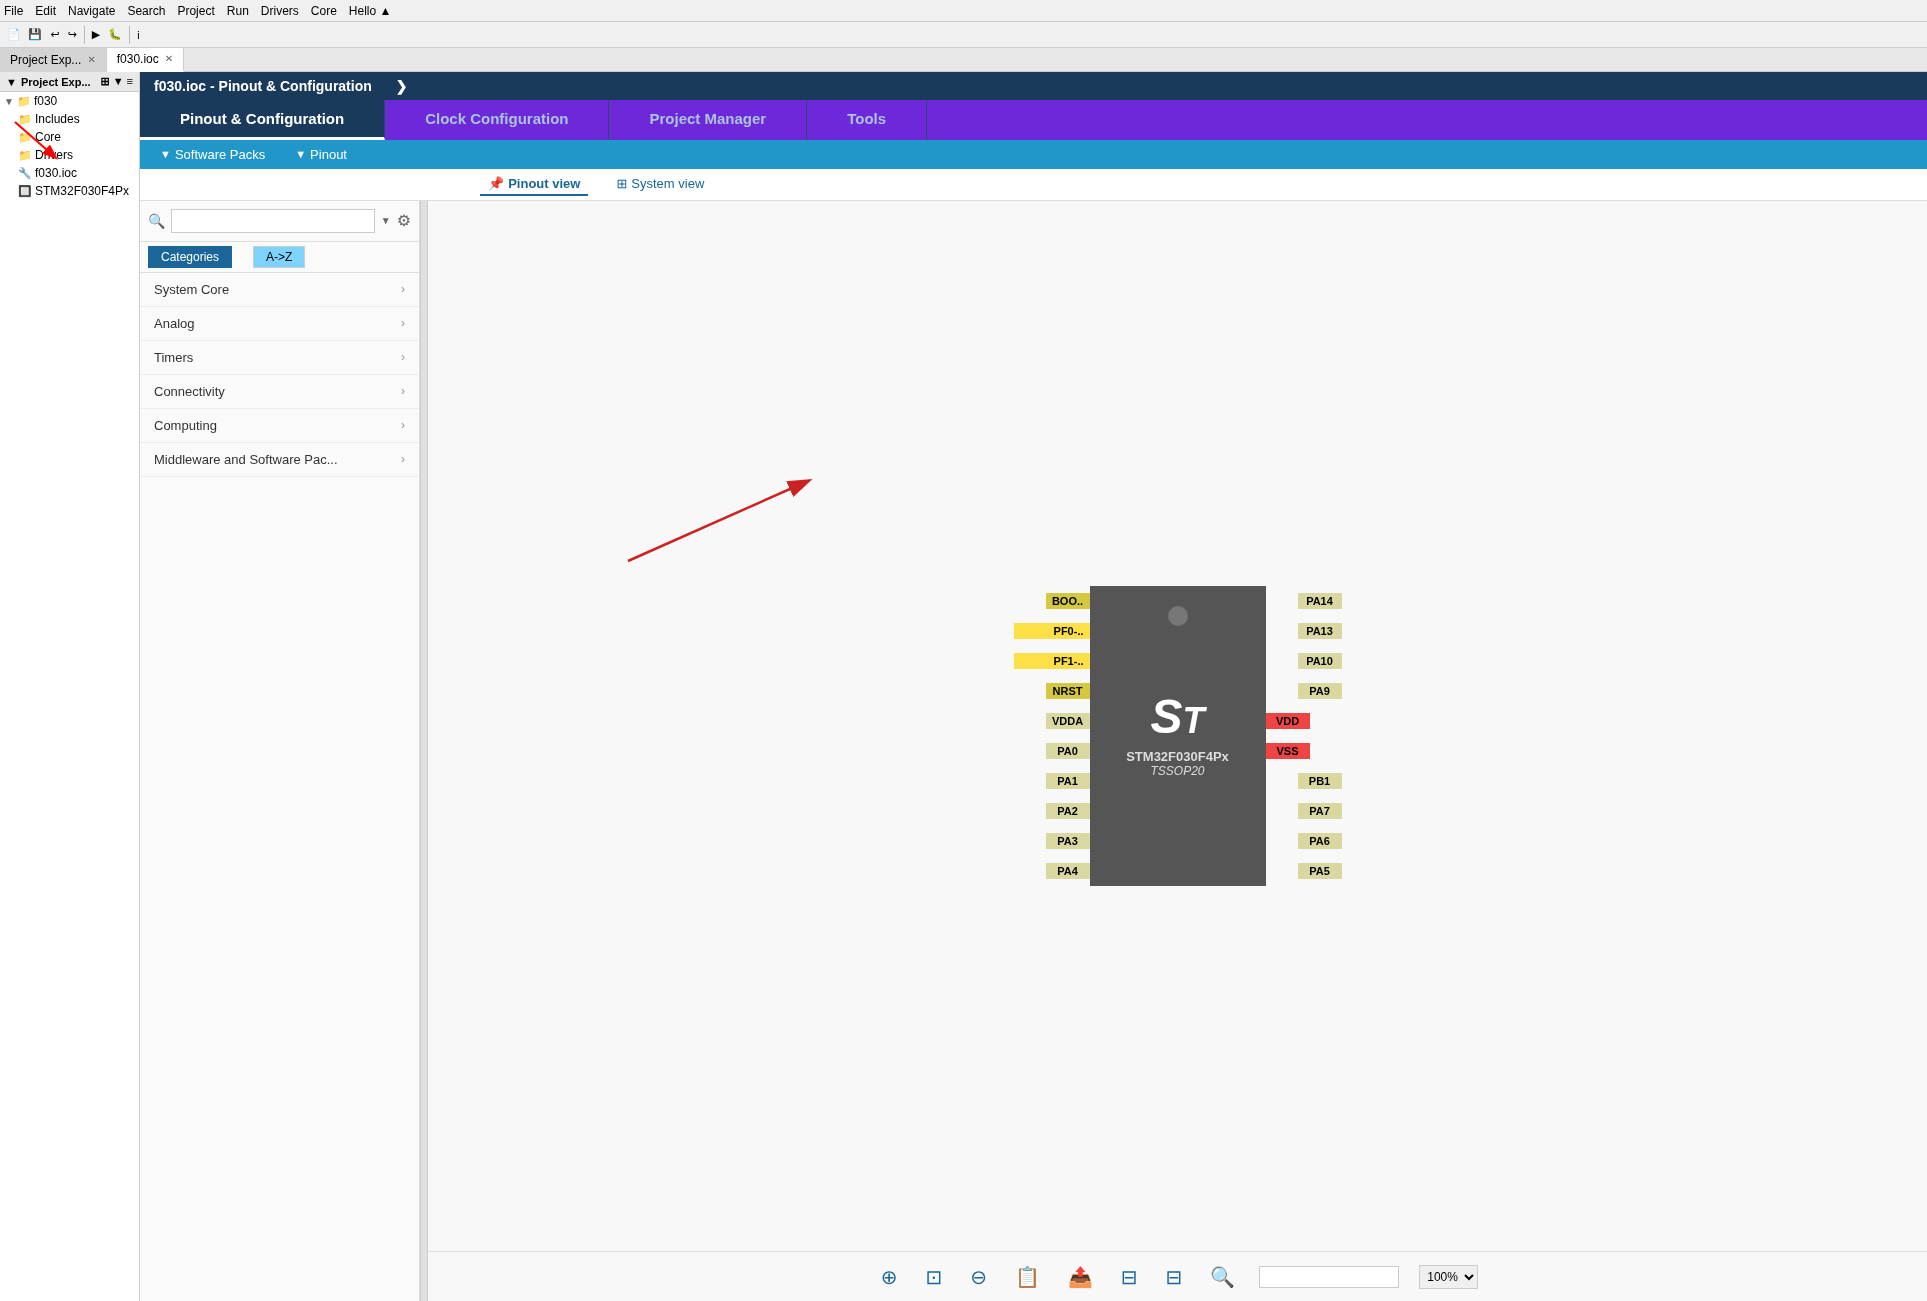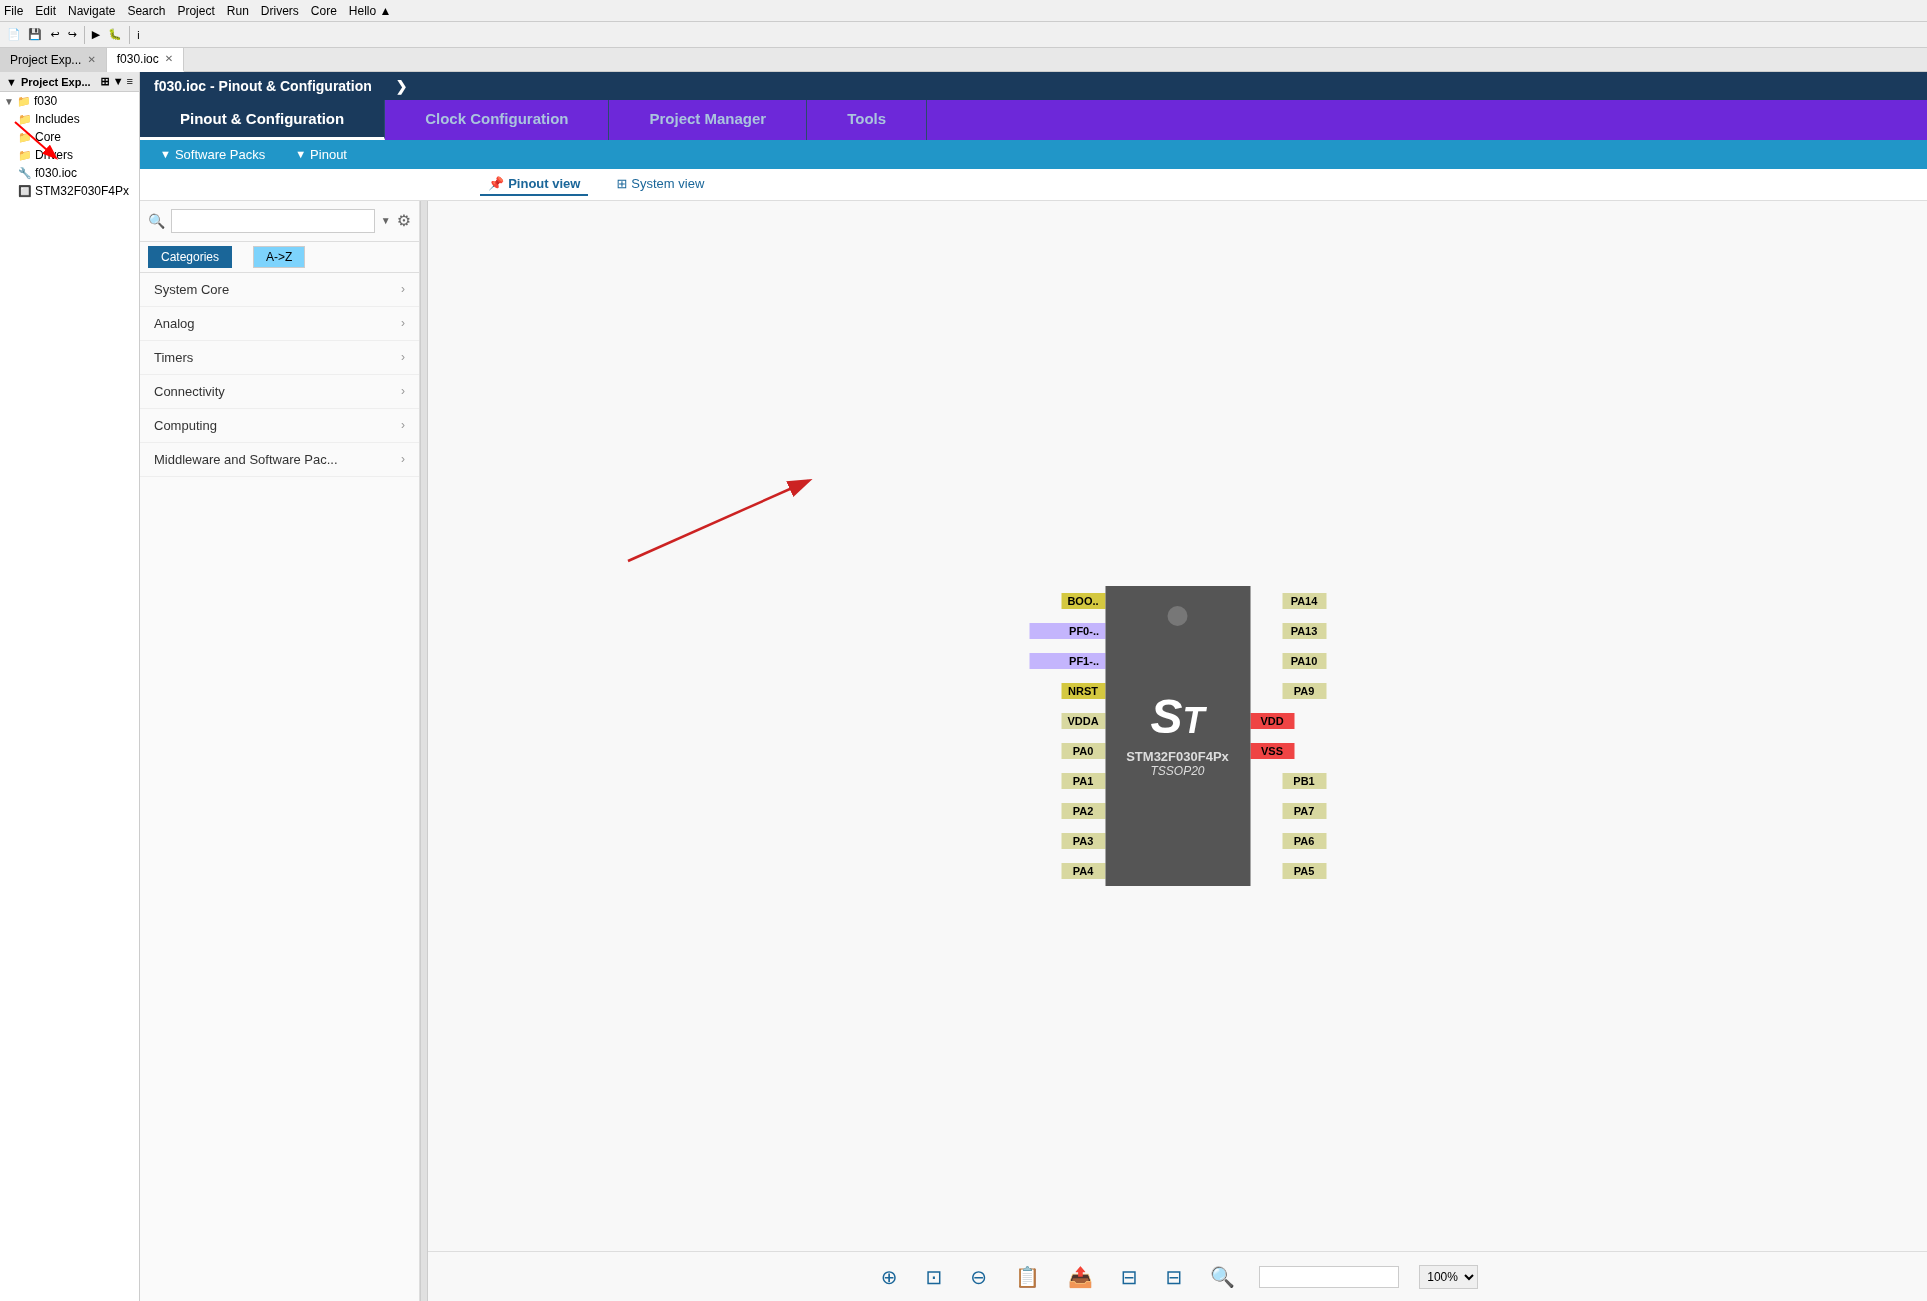--- a/index.html
+++ b/index.html
@@ -77,22 +77,22 @@
     .chip-container { position: absolute; top: 50%; left: 50%; transform: translate(-50%, -55%); display: flex; align-items: stretch; justify-content: space-between; }
     .chip-left-pins { display: flex; flex-direction: column; justify-content: space-between; }
     .chip-right-pins { display: flex; flex-direction: column; justify-content: space-between; }
     .pin { display: flex; align-items: center; height: 30px; font-size: 11px; font-weight: bold; min-width: 55px; }
     .pin.left { justify-content: flex-end; }
     .pin.right { justify-content: flex-start; }
     .pin-label { padding: 2px 6px; min-width: 44px; text-align: center; font-size: 11px; font-weight: bold; }
     .pin-yellow { background: #d4c840; color: #000; }
     .pin-light { background: #d8d8a0; color: #000; margin-left: 32px; }
     .pin-olive { background: #ef4444; color: #000; }
-    .pin-gray { background: #c4b5fd; color: #000; padding-left: 40px; }
-    .chip-body { background: #555; width: 145px; display: flex; flex-direction: column; align-items: center; justify-content: center; position: relative; }
+    .pin-gray { background: #fde047; color: #000; padding-left: 40px; }
+    .chip-body { background: #555; width: 176px; display: flex; flex-direction: column; align-items: center; justify-content: center; position: relative; }
     .chip-notch { width: 20px; height: 20px; background: #777; border-radius: 50%; position: absolute; top: 20px; left: 50%; transform: translateX(-50%); }
     .chip-logo { color: #fff; font-size: 48px; font-weight: 900; font-style: italic; line-height: 1; }
     .chip-name { color: #ddd; font-size: 13px; font-weight: bold; text-align: center; margin-top: 8px; }
     .chip-package { color: #ddd; font-size: 12px; font-style: italic; text-align: center; }
 
     
     .bottom-toolbar { position: absolute; bottom: 0; left: 0; right: 0; height: 50px; display: flex; align-items: center; justify-content: center; gap: 20px; background: #f8f8f8; border-top: 1px solid #ddd; }
     .bottom-btn { font-size: 20px; color: #1a6699; cursor: pointer; padding: 4px; }
     .bottom-search-input { width: 140px; padding: 3px 8px; border: 1px solid #ccc; font-size: 12px; }
     .bottom-dropdown { padding: 3px; border: 1px solid #ccc; font-size: 12px; }

